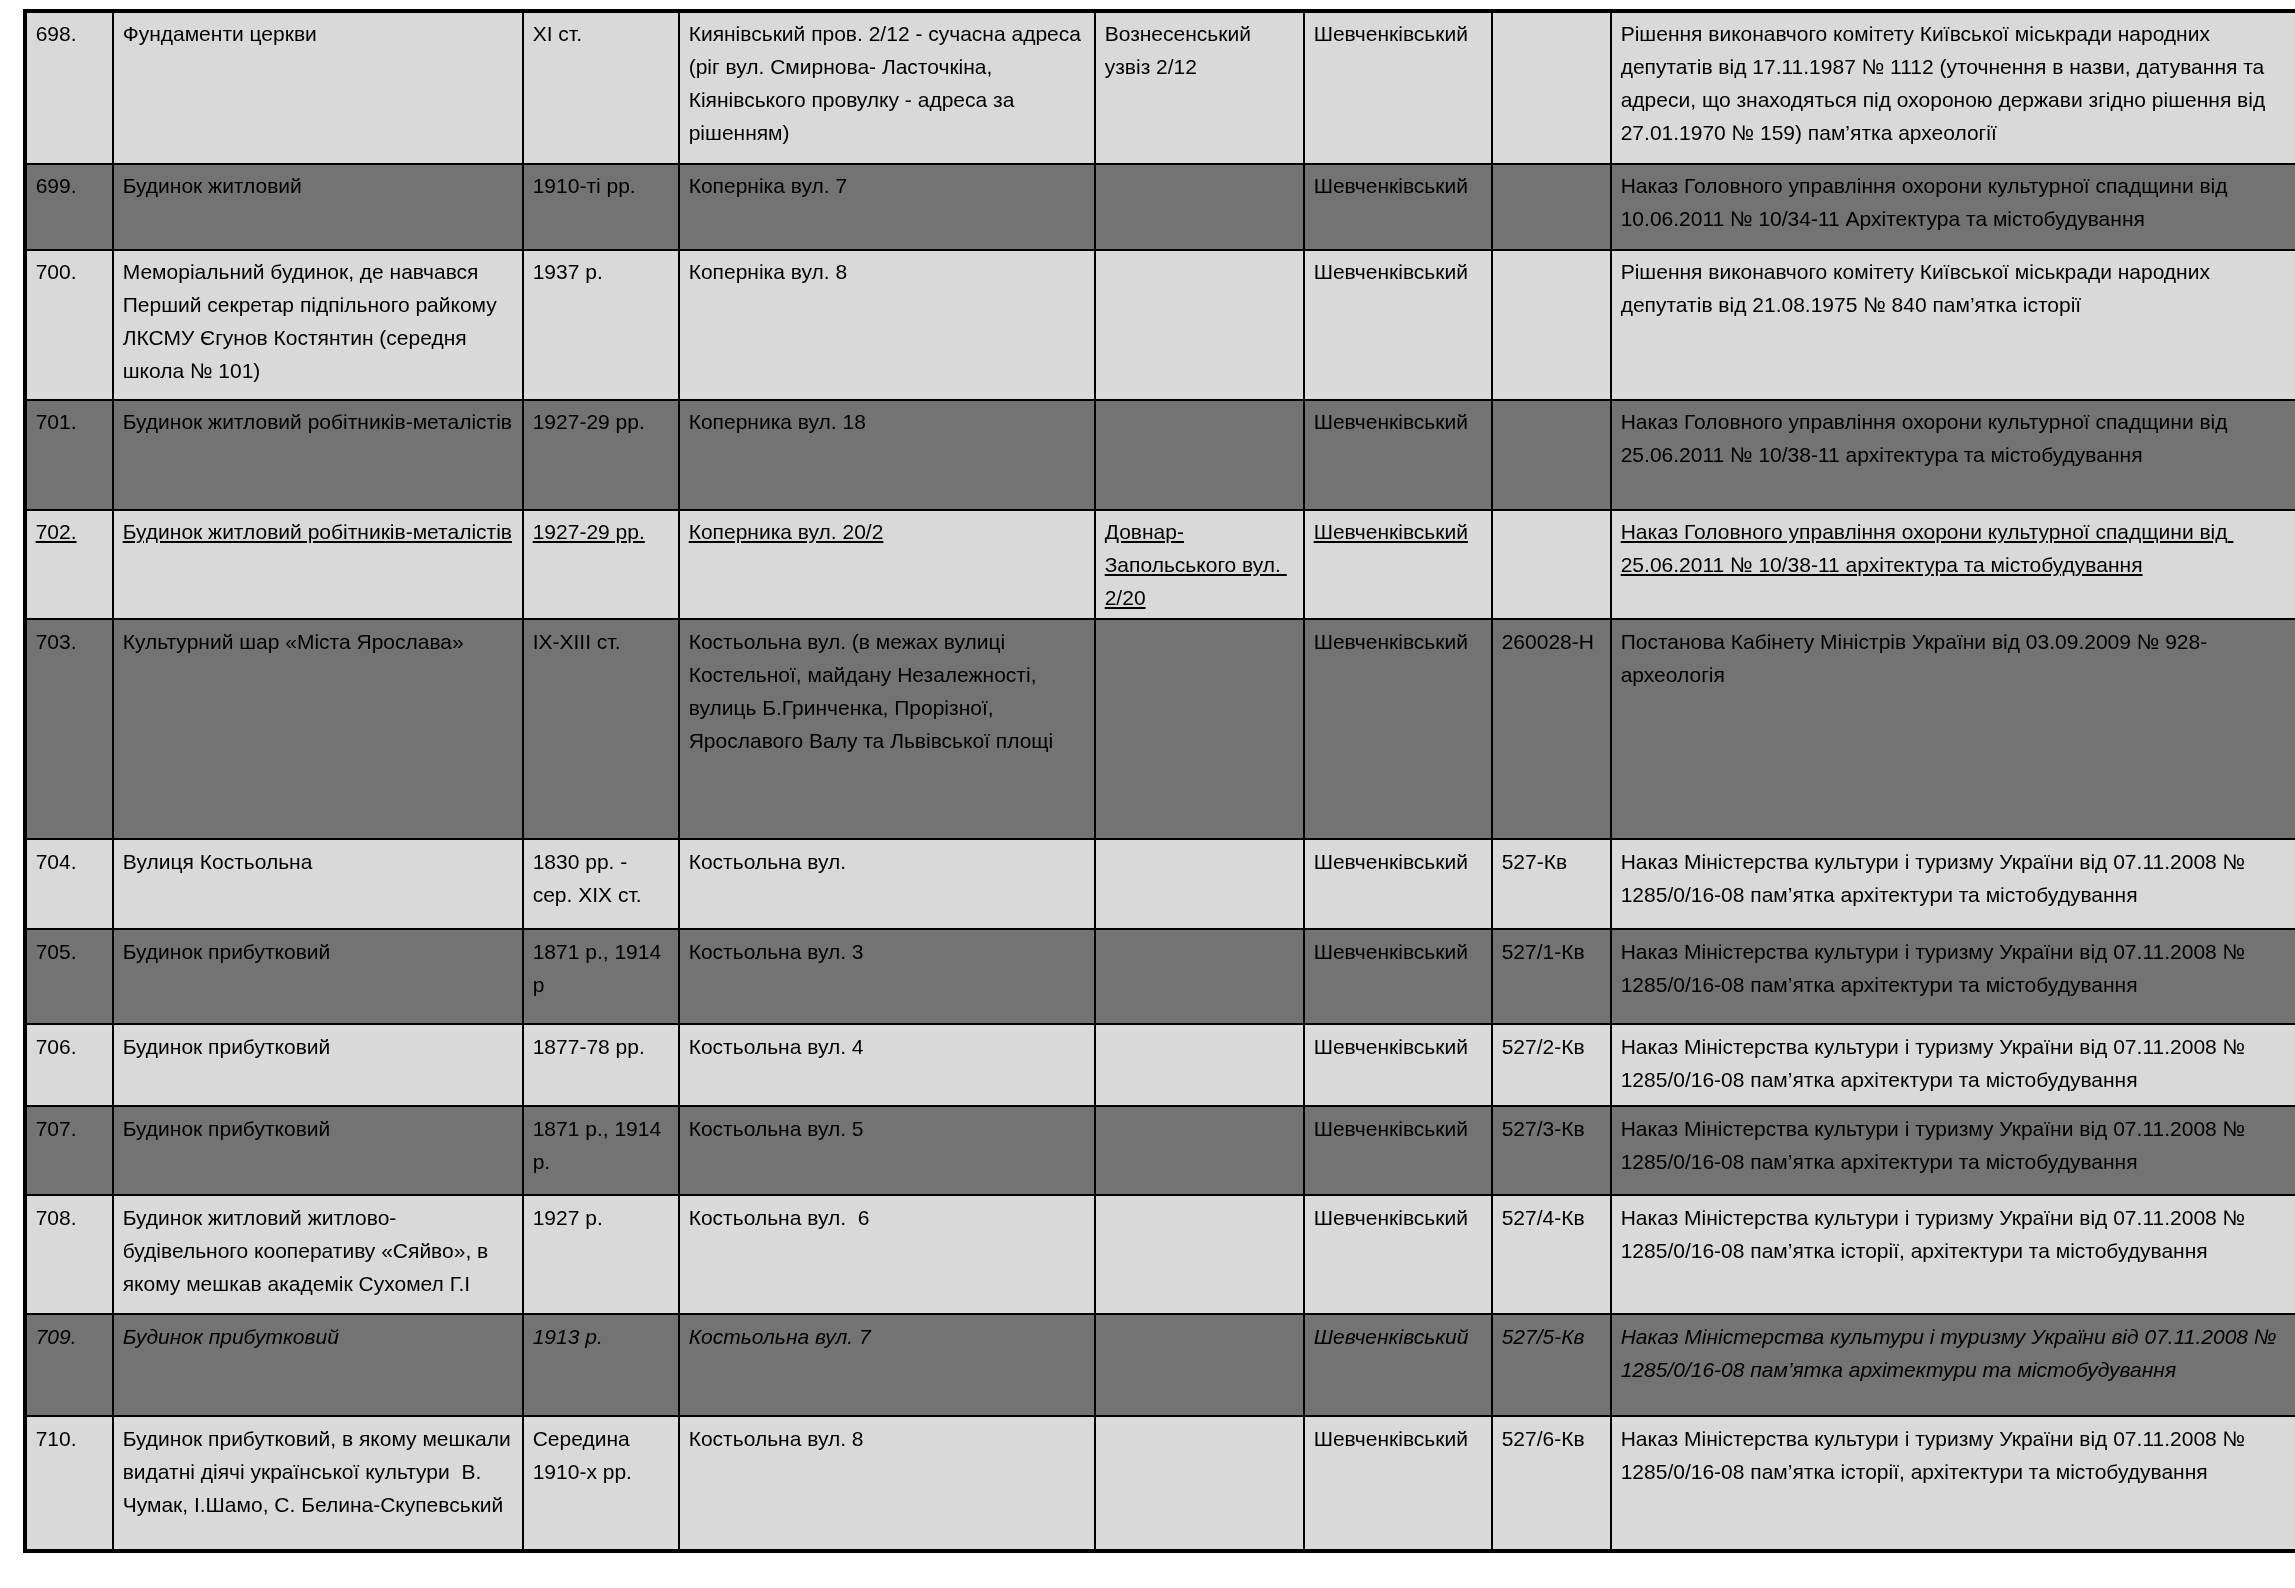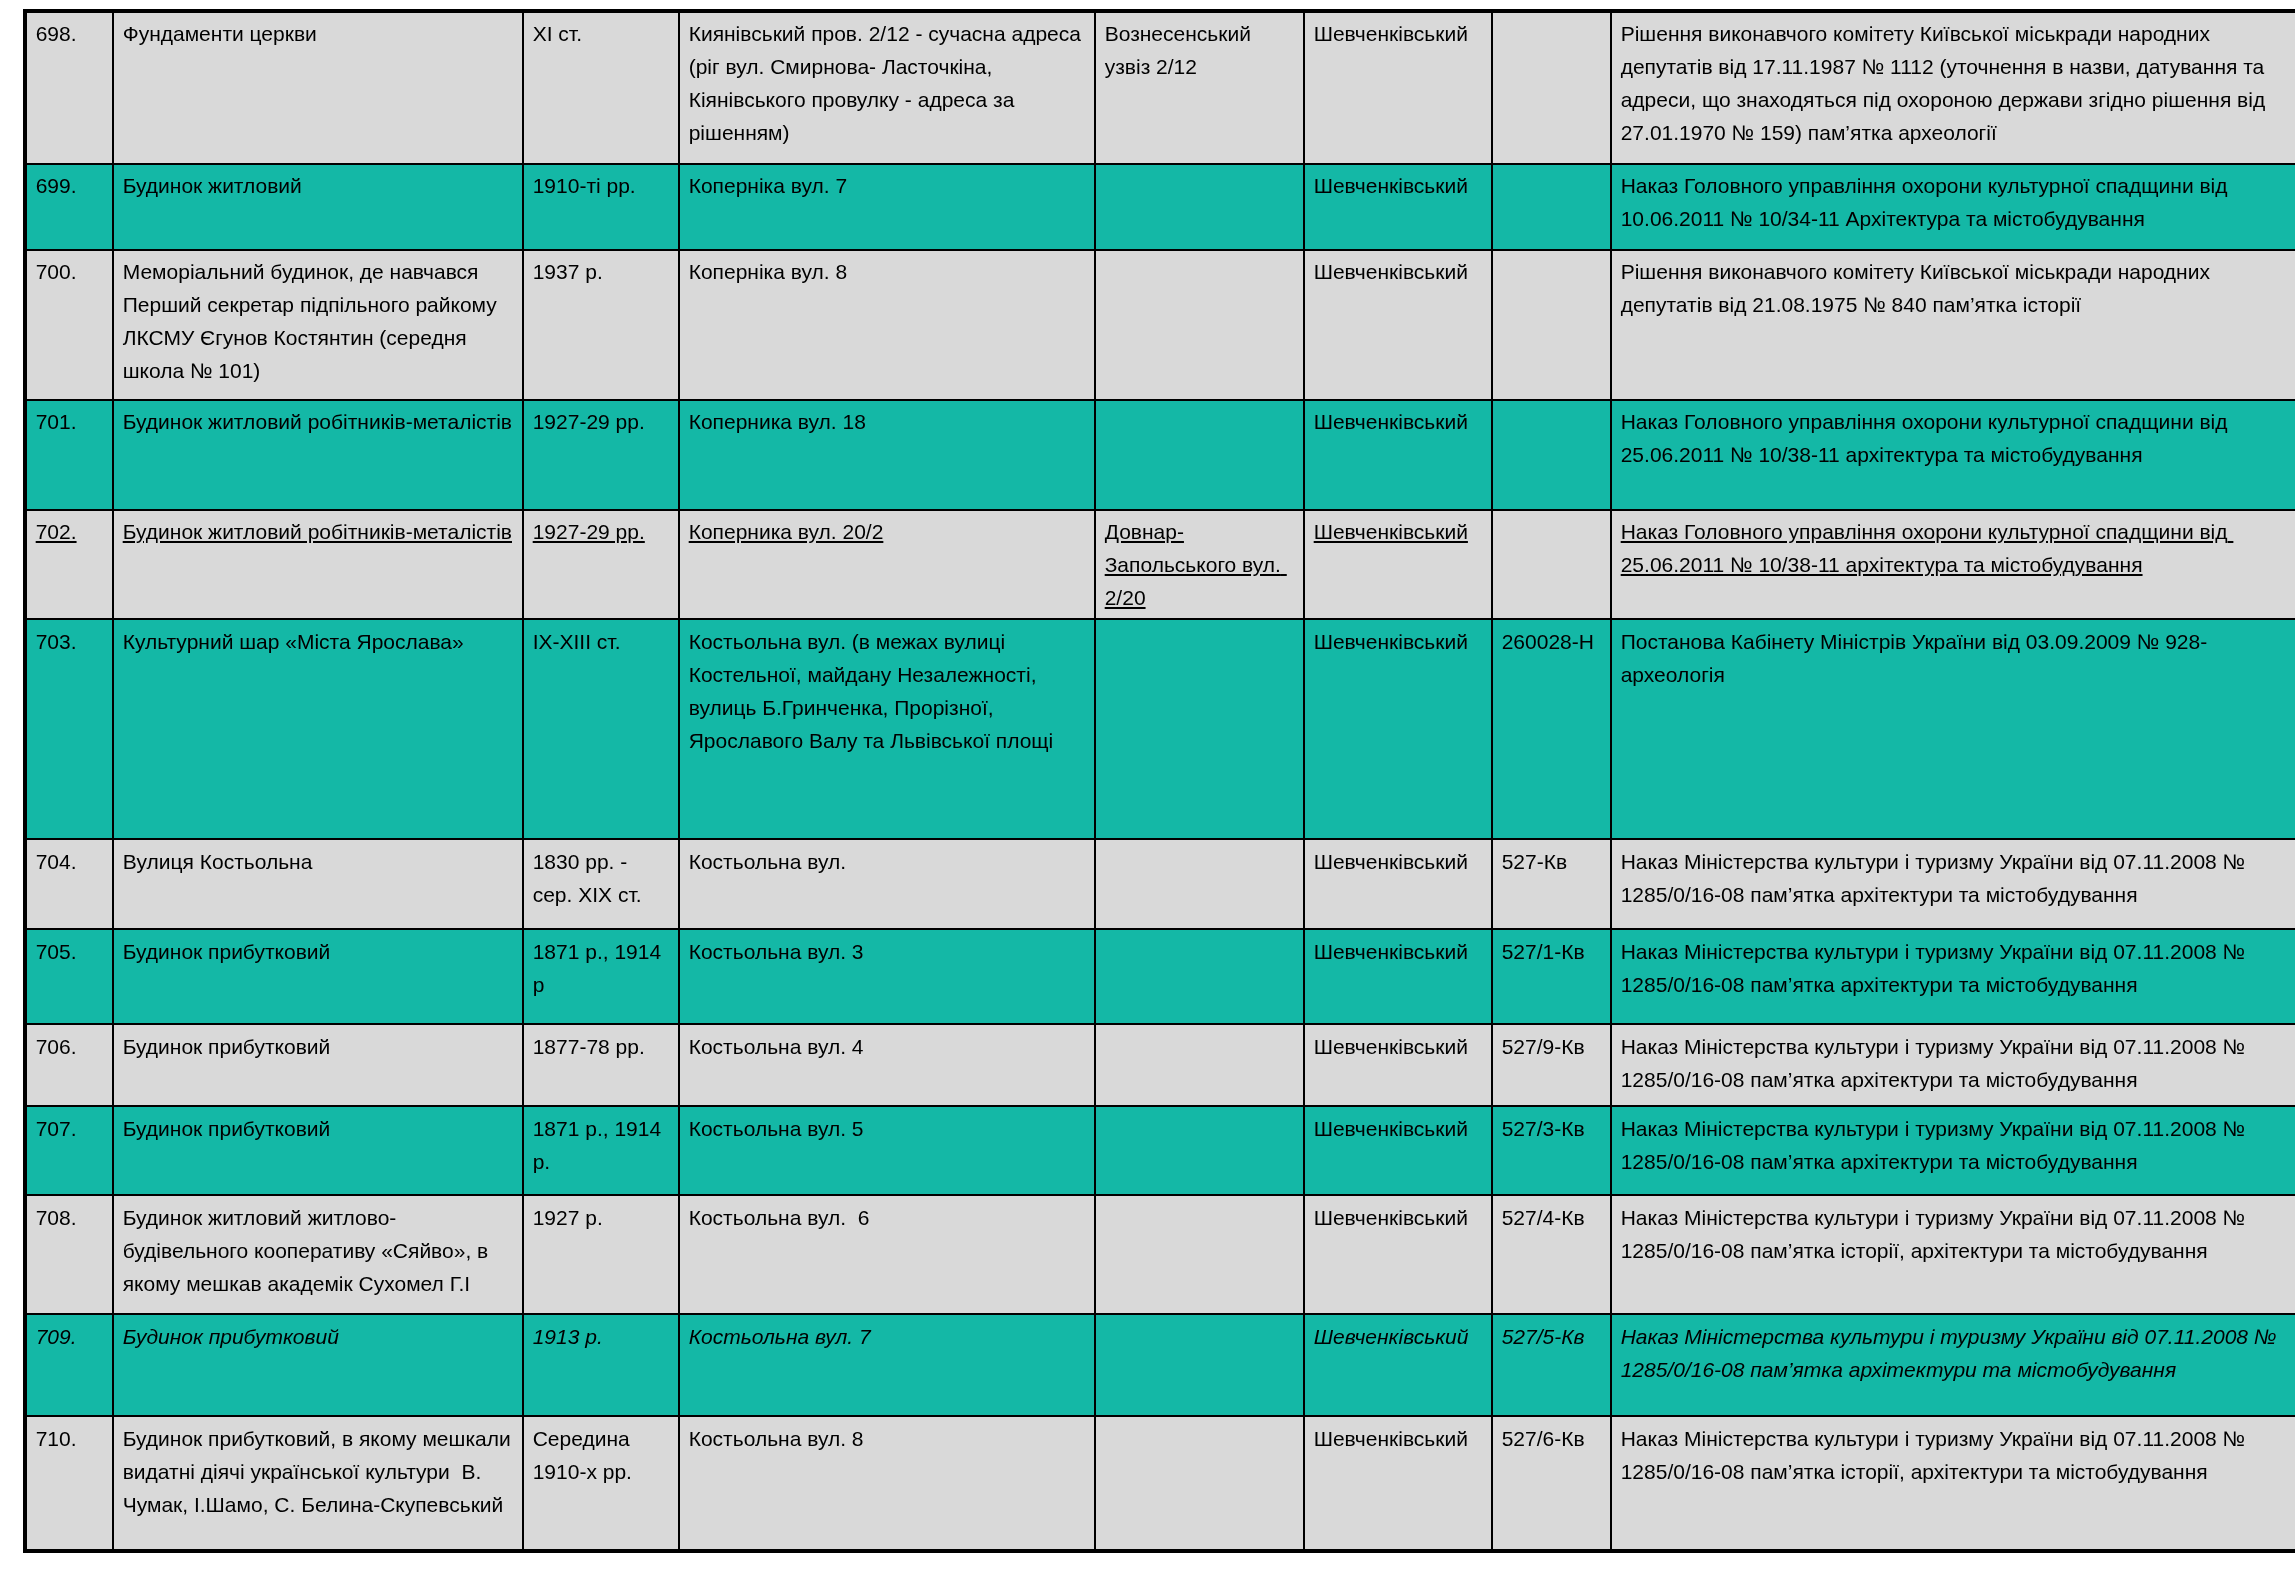--- a/index.html
+++ b/index.html
@@ -34,21 +34,21 @@
   table.heritage td {
     border: 2.9px solid #000;
     vertical-align: top;
     padding: 4.3px 8.7px 4.3px 8.7px;
     font-size: 21px;
     line-height: 33px;
     white-space: pre-wrap;
     overflow: hidden;
   }
   tr.shaded td { background: #d9d9d9; }
-  tr.plain  td { background: #14b8a6; }
+  tr.plain  td { background: #737373; }
   td.c-num { padding-left: 11.6px; }
 </style>
 </head>
 <body>
 
 <div class="page">
   <table class="heritage">
     <colgroup>
         <col style="width: 88px;">
         <col style="width: 410px;">
@@ -140,21 +140,21 @@
           <td class="c-reg">527/1-Кв</td>
           <td class="c-decision">Наказ Міністерства культури і туризму України від 07.11.2008 № 1285/0/16-08 пам’ятка архітектури та містобудування</td>
         </tr>
         <tr class="shaded" style="height: 82px;">
           <td class="c-num">706.</td>
           <td class="c-name">Будинок прибутковий</td>
           <td class="c-date">1877-78 рр.</td>
           <td class="c-addr">Костьольна вул. 4</td>
           <td class="c-addr2"></td>
           <td class="c-district">Шевченківський</td>
-          <td class="c-reg">527/9-Кв</td>
+          <td class="c-reg">527/2-Кв</td>
           <td class="c-decision">Наказ Міністерства культури і туризму України від 07.11.2008 № 1285/0/16-08 пам’ятка архітектури та містобудування</td>
         </tr>
         <tr class="plain" style="height: 89px;">
           <td class="c-num">707.</td>
           <td class="c-name">Будинок прибутковий</td>
           <td class="c-date">1871 р., 1914 р.</td>
           <td class="c-addr">Костьольна вул. 5</td>
           <td class="c-addr2"></td>
           <td class="c-district">Шевченківський</td>
           <td class="c-reg">527/3-Кв</td>

